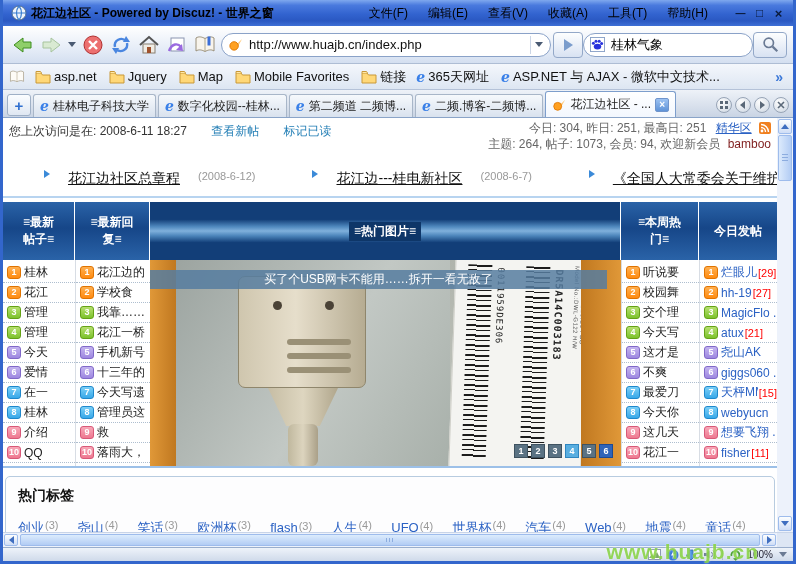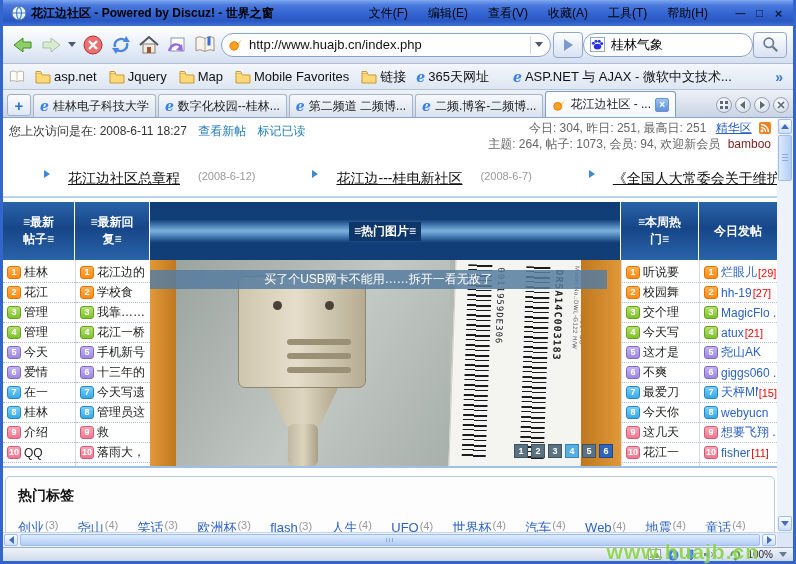--- a/index.html
+++ b/index.html
@@ -116,21 +116,21 @@
     width:16px; height:16px; border-radius:50%; border:1px solid #97a4b6;
     background:radial-gradient(circle at 35% 30%,#fdfdfd,#ccd6e2);
     display:flex; align-items:center; justify-content:center; color:#5a6878;
   }
   
   .content{
     position:absolute; top:118px; left:0; right:0; height:414px;
     background:#fff; overflow:hidden;
   }
   .visit-row{ position:absolute; top:5px; left:6px; color:#333; font-size:12px; white-space:nowrap; }
-  .visit-row a{ color:#1f7cb4; text-decoration:none; margin-left:8px; }
+  .visit-row a{ color:#1f7cb4; text-decoration:none; margin-left:21px; }
   .stats{ position:absolute; top:2px; right:22px; text-align:right; color:#666; line-height:16px; white-space:nowrap; }
   .stats .lnk{ color:#2b62c4; text-decoration:underline; margin-left:6px; }
   .stats .member{ color:#7f1d1d; font-weight:normal; margin-left:4px; }
   .rss{ display:inline-block; vertical-align:-2px; margin-left:4px; }
   .announce-row{
     position:absolute; top:44px; left:0; right:16px; height:36px;
     border-bottom:2px solid #b8d4f0; display:flex; align-items:center; gap:26px; padding-left:10px;
     white-space:nowrap; overflow:hidden;
   }
   .ann{ display:inline-flex; align-items:flex-start; gap:18px;padding-left:31px; }
@@ -446,21 +446,21 @@
         </span>
 
         <span class="bm-item">
           <svg width="16" height="14" viewBox="0 0 16 14">
             <path d="M1 3 h5 l1.5 2 H15 V13 H1 Z" fill="#ffd878" stroke="#c89838"></path>
             <path d="M1 3 V1.5 h4.5 l1 1.5" fill="#ffe8a8" stroke="#c89838"></path>
           </svg>
           <span>链接</span>
         </span>
       </span>
-    <span style="display:flex;gap:24px;align-items:flex-end;">
+    <span style="display:flex;gap:12px;align-items:flex-end;">
 
         <span class="bm-item">
           <span class="ie-e"></span>
           <span>365天网址</span>
         </span>
 
         <span class="bm-item">
           <span class="ie-e"></span>
           <span>ASP.NET 与 AJAX - 微软中文技术...</span>
         </span>

